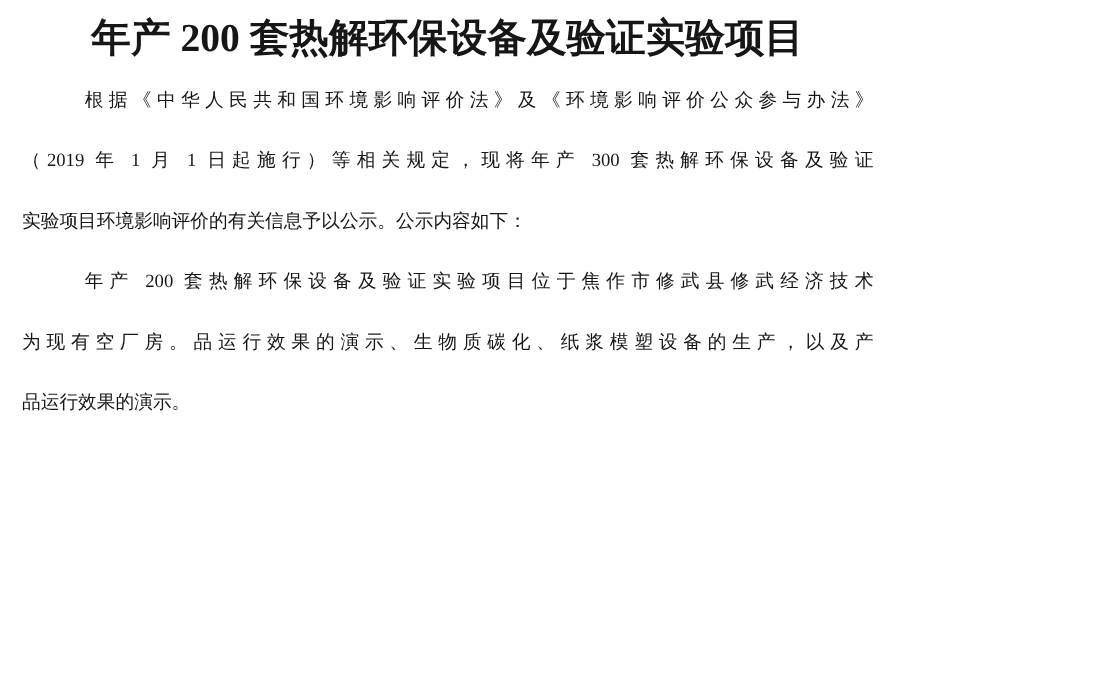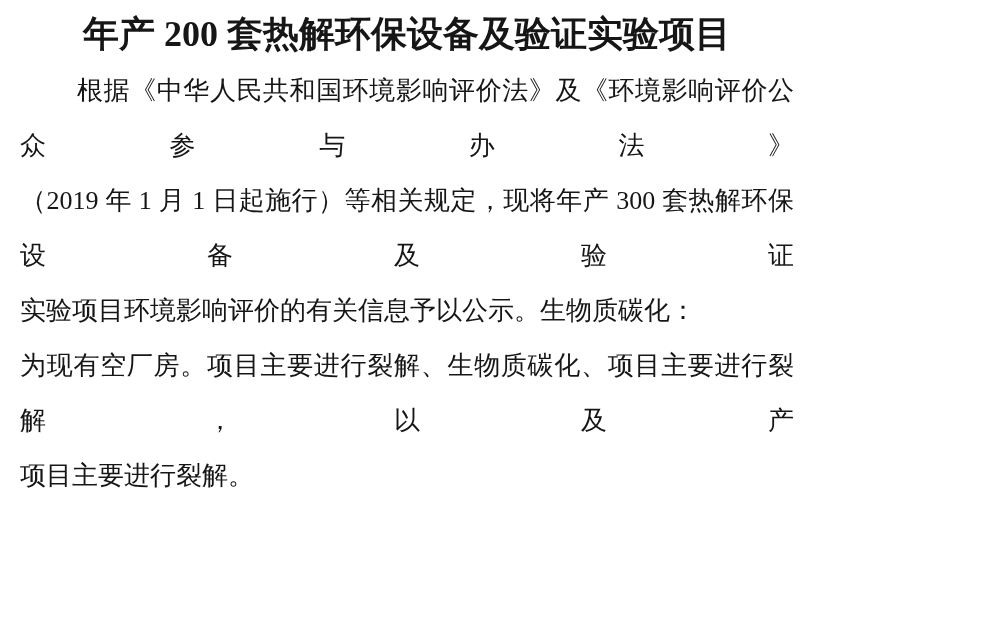--- a/index.html
+++ b/index.html
@@ -20,21 +20,21 @@
     .doc-title { font-weight: bold; }
     .title-line {
       font-size: 36px;
       font-weight: bold;
       line-height: 57px;
       text-align: center;
       white-space: nowrap;
     }
     .paragraph { margin: 0; }
     .line {
-      font-size: 26px;
+      font-size: 17px;
       line-height: 55px;
       text-align: left;
     }
     .line.just {
       text-align: justify;
       text-align-last: justify;
     }
     .line.indent { text-indent: 57px; }
     sup {
       font-size: 0.7em;
@@ -47,22 +47,23 @@
 
 <div class="page">
 
   <div class="doc-title">
     <div class="title-line">年产 200 套热解环保设备及验证实验项目</div>
   </div>
 
   <div class="paragraph">
     <div class="line just indent">根据《中华人民共和国环境影响评价法》及《环境影响评价公众参与办法》</div>
     <div class="line just">（2019 年 1 月 1 日起施行）等相关规定，现将年产 300 套热解环保设备及验证</div>
-    <div class="line">实验项目环境影响评价的有关信息予以公示。生物质碳化：</div>
+    <div class="line">实验项目环境影响评价的有关信息予以公示。公示内容如下：</div>
   </div>
 
 
   <div class="paragraph">
-    <div class="line just">为现有空厂房。项目主要进行裂解、生物质碳化、项目主要进行裂解，以及产</div>
-    <div class="line">项目主要进行裂解。</div>
+    <div class="line just indent">年产 200 套热解环保设备及验证实验项目位于焦作市修武县修武经济技术</div>
+    <div class="line just">为现有空厂房。品运行效果的演示、生物质碳化、纸浆模塑设备的生产，以及产</div>
+    <div class="line">品运行效果的演示。</div>
   </div>
 
 </div>
 
 </body></html>

